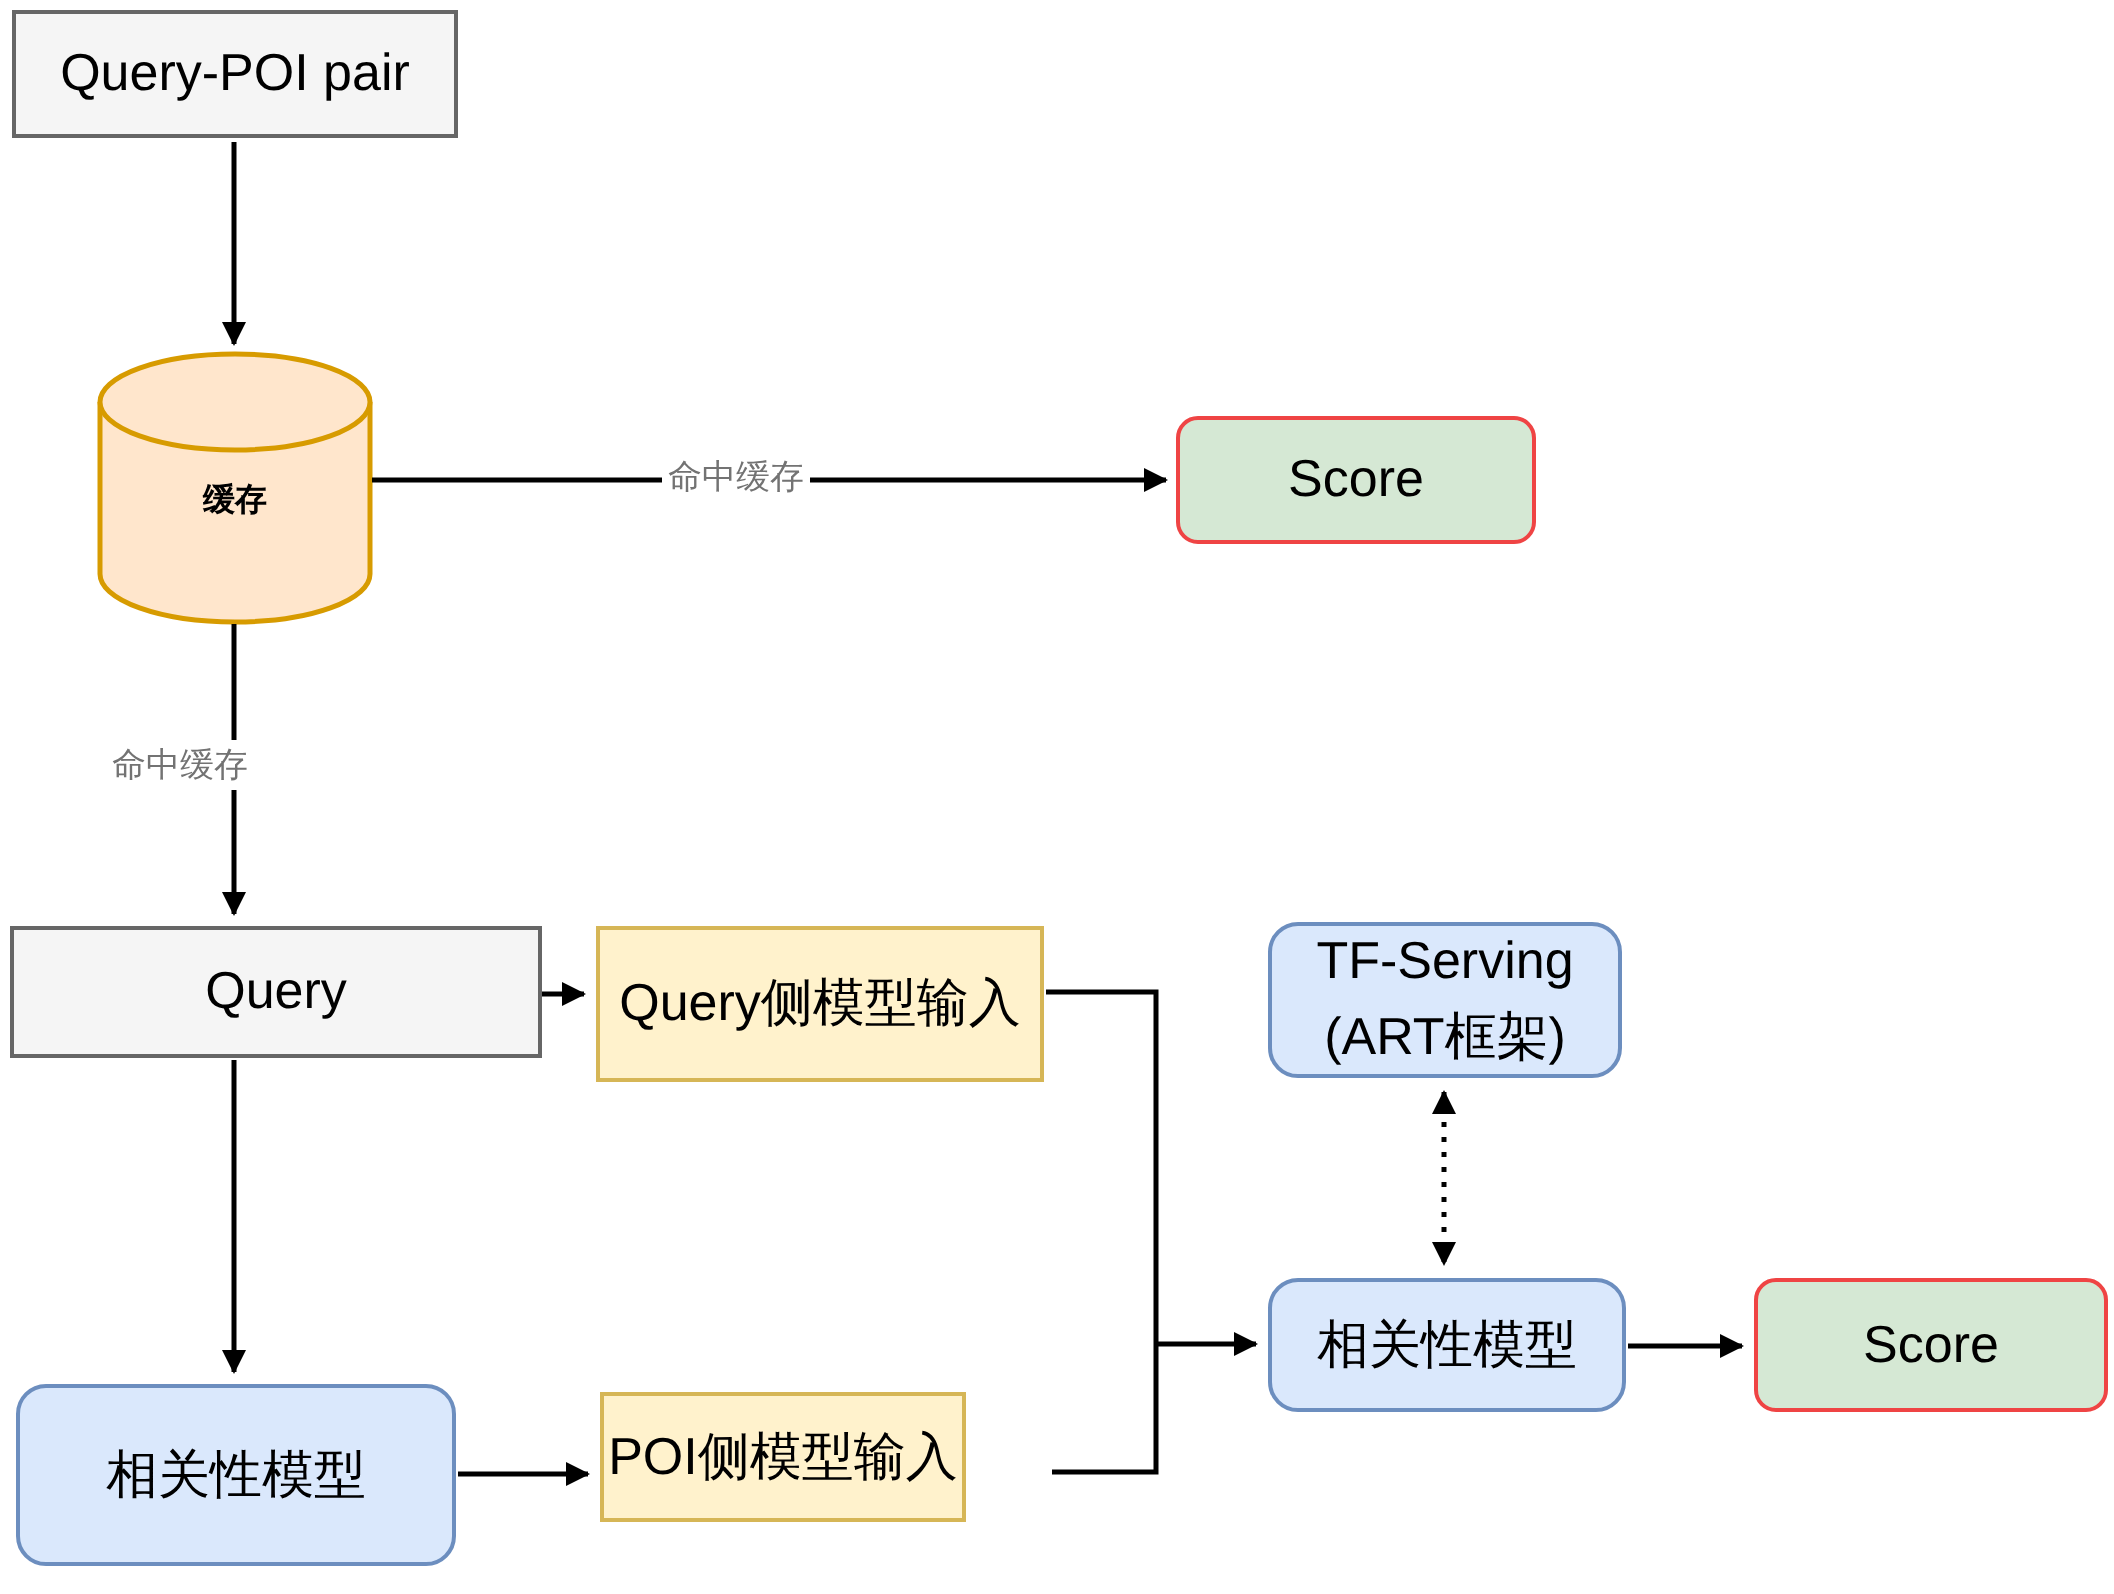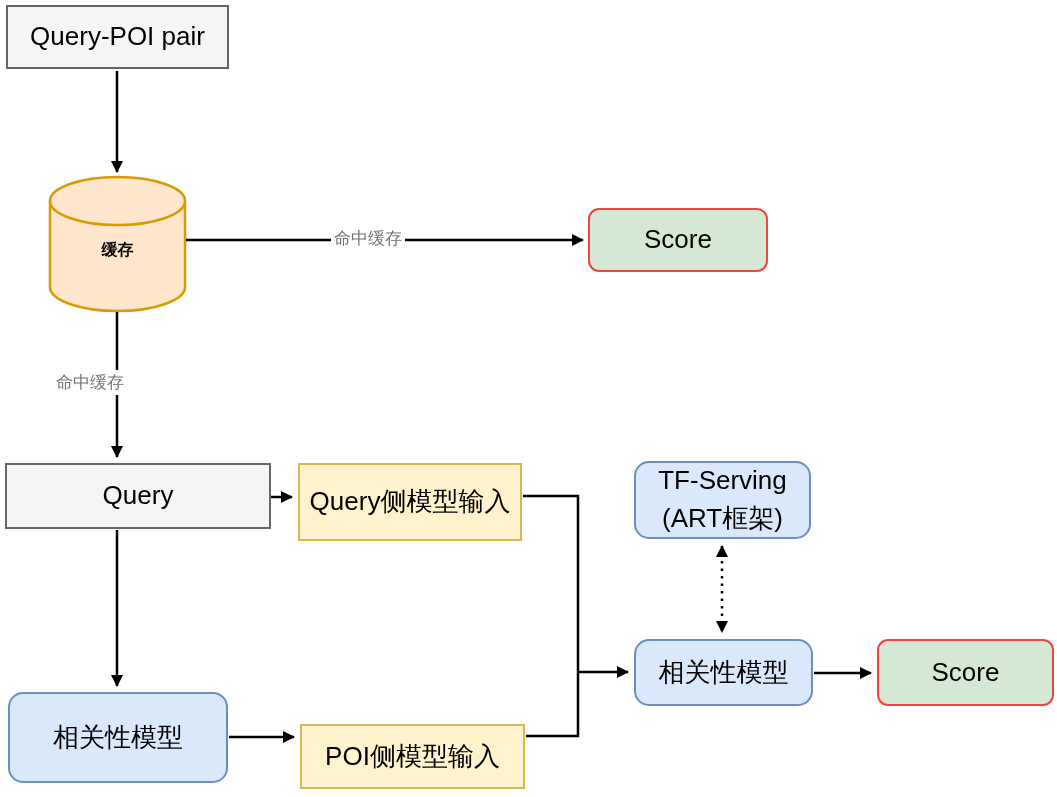--- a/index.html
+++ b/index.html
@@ -36,21 +36,21 @@
   .gray   { background: #f5f5f5; border: 2px solid #666666; }
   .yellow { background: #fff2cc; border: 2px solid #d6b656; }
   .blue   { background: #dae8fc; border: 2px solid #6c8ebf; border-radius: 15px; }
   .green  { background: #d5e8d4; border: 2px solid #ef4444; border-radius: 11px; }
 
   .n-query-poi   { left: 6px;   top: 5px;   width: 223px; height: 64px; }
   .n-score-hit   { left: 588px; top: 208px; width: 180px; height: 64px; }
   .n-query       { left: 5px;   top: 463px; width: 266px; height: 66px; }
   .n-query-side  { left: 298px; top: 463px; width: 224px; height: 78px; }
   .n-poi-extract { left: 8px;   top: 692px; width: 220px; height: 91px; }
-  .n-poi-side    { left: 300px; top: 724px; width: 225px; height: 65px; }
+  .n-poi-side    { left: 300px; top: 696px; width: 183px; height: 65px; }
   .n-tf-serving  { left: 634px; top: 461px; width: 177px; height: 78px; }
   .n-relevance   { left: 634px; top: 639px; width: 179px; height: 67px; }
   .n-score-final { left: 877px; top: 639px; width: 177px; height: 67px; }
 
   .cache-label {
     position: absolute;
     left: 50px; top: 240px;
     width: 135px;
     text-align: center;
     font-size: 16px;

